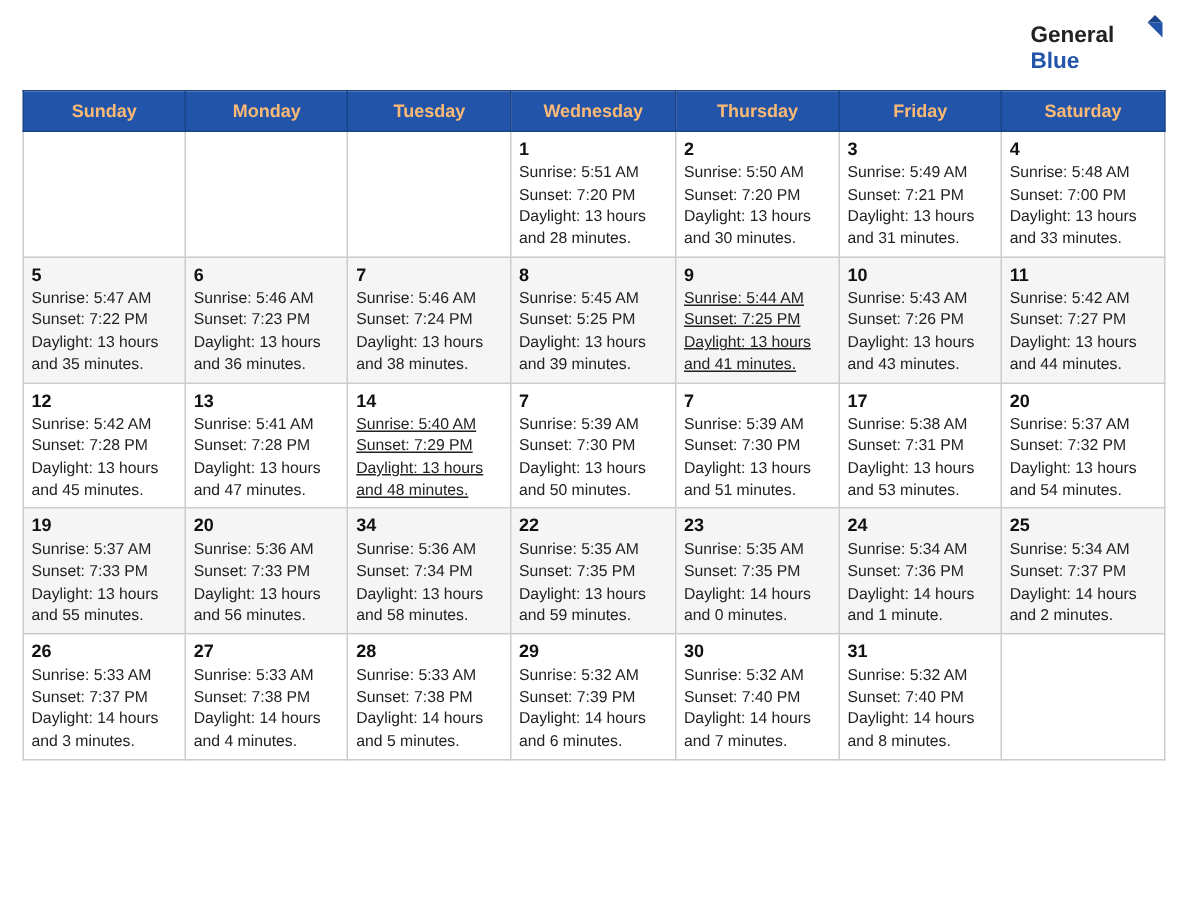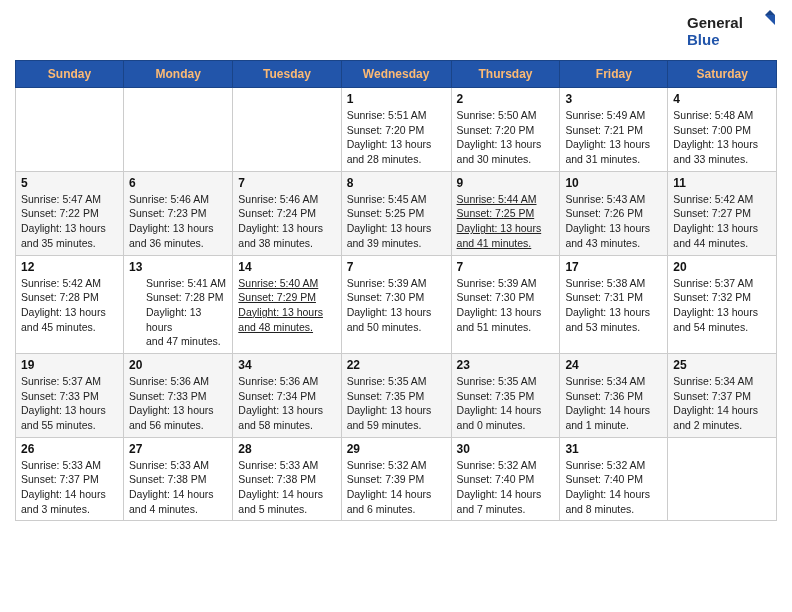--- a/index.html
+++ b/index.html
@@ -190,21 +190,21 @@
       <tr>
         <td>
           <div class="day-num">12</div>
           <div class="day-info" style="white-space: pre-line;">Sunrise: 5:42 AM
 Sunset: 7:28 PM
 Daylight: 13 hours
 and 45 minutes.</div>
         </td>
         <td>
           <div class="day-num">13</div>
-          <div class="day-info" style="white-space: pre-line; margin-left: 17px;">Sunrise: 5:41 AM
+          <div class="day-info" style="white-space: pre-line;">Sunrise: 5:41 AM
 Sunset: 7:28 PM
 Daylight: 13 hours
 and 47 minutes.</div>
         </td>
         <td>
           <div class="day-num">14</div>
           <div class="day-info" style="white-space: pre-line; text-decoration: underline;">Sunrise: 5:40 AM
 Sunset: 7:29 PM
 Daylight: 13 hours
 and 48 minutes.</div>

